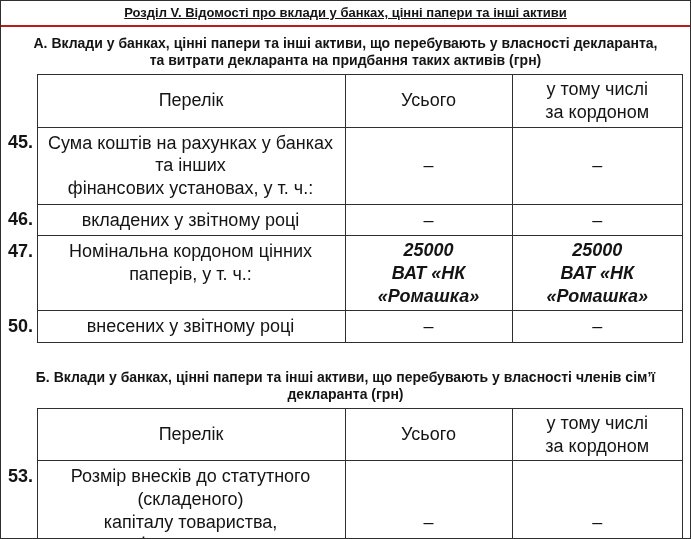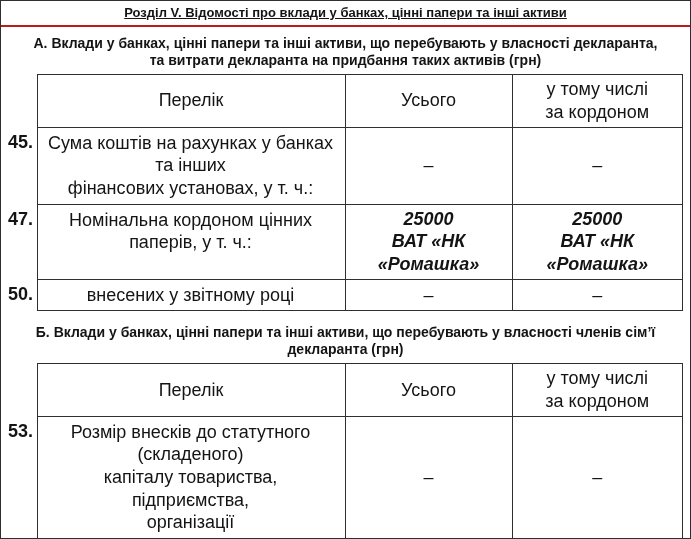--- a/index.html
+++ b/index.html
@@ -26,21 +26,21 @@
   }
 
   .section-heading {
     text-align: center;
     font-size: 14px;
     font-weight: bold;
     line-height: 1.22;
     margin: 8px 4px 5px 4px;
     white-space: pre-line;
   }
-  .section-heading.b { margin-top: 13px; }
+  .section-heading.b { margin-top: 26px; }
 
   .decl-table {
     border-collapse: collapse;
     width: 100%;
     font-size: 18px;
     line-height: 1.26;
     table-layout: fixed;
   }
   .decl-table col.c-num    { width: 29px; }
   .decl-table col.c-label  { width: 308px; }
@@ -110,20 +110,26 @@
 за кордоном</th>
       </tr>
       <tr>
         <td class="num">45.</td>
         <td class="label">Сума коштів на рахунках у банках та інших
 фінансових установах, у т. ч.:</td>
         <td class="val">–</td>
         <td class="val">–</td>
       </tr>
       <tr>
+        <td class="num">46.</td>
+        <td class="label">вкладених у звітному році</td>
+        <td class="val">–</td>
+        <td class="val">–</td>
+      </tr>
+      <tr>
         <td class="num">47.</td>
         <td class="label">Номінальна кордоном цінних паперів, у т. ч.:</td>
         <td class="val filled">25000
 ВАТ «НК «Ромашка»</td>
         <td class="val filled">25000
 ВАТ «НК «Ромашка»</td>
       </tr>
       <tr>
         <td class="num">50.</td>
         <td class="label">внесених у звітному році</td>

